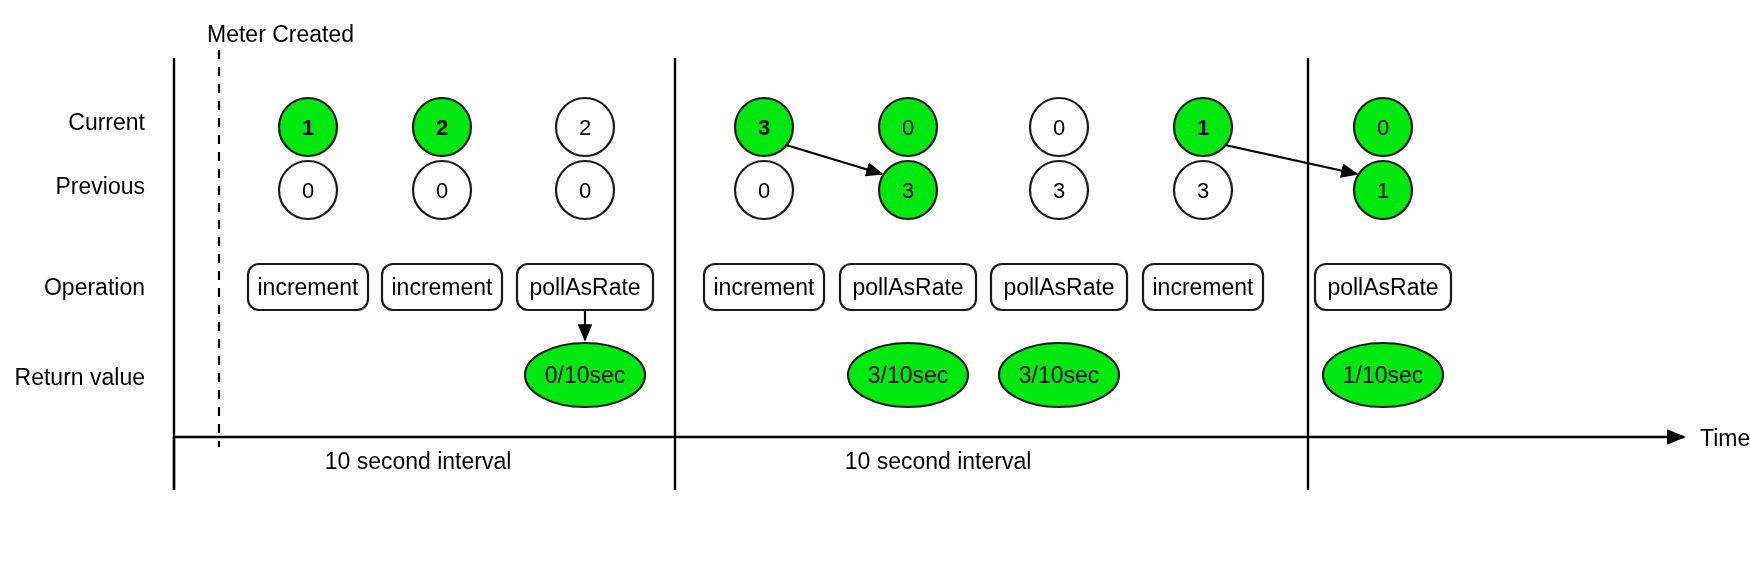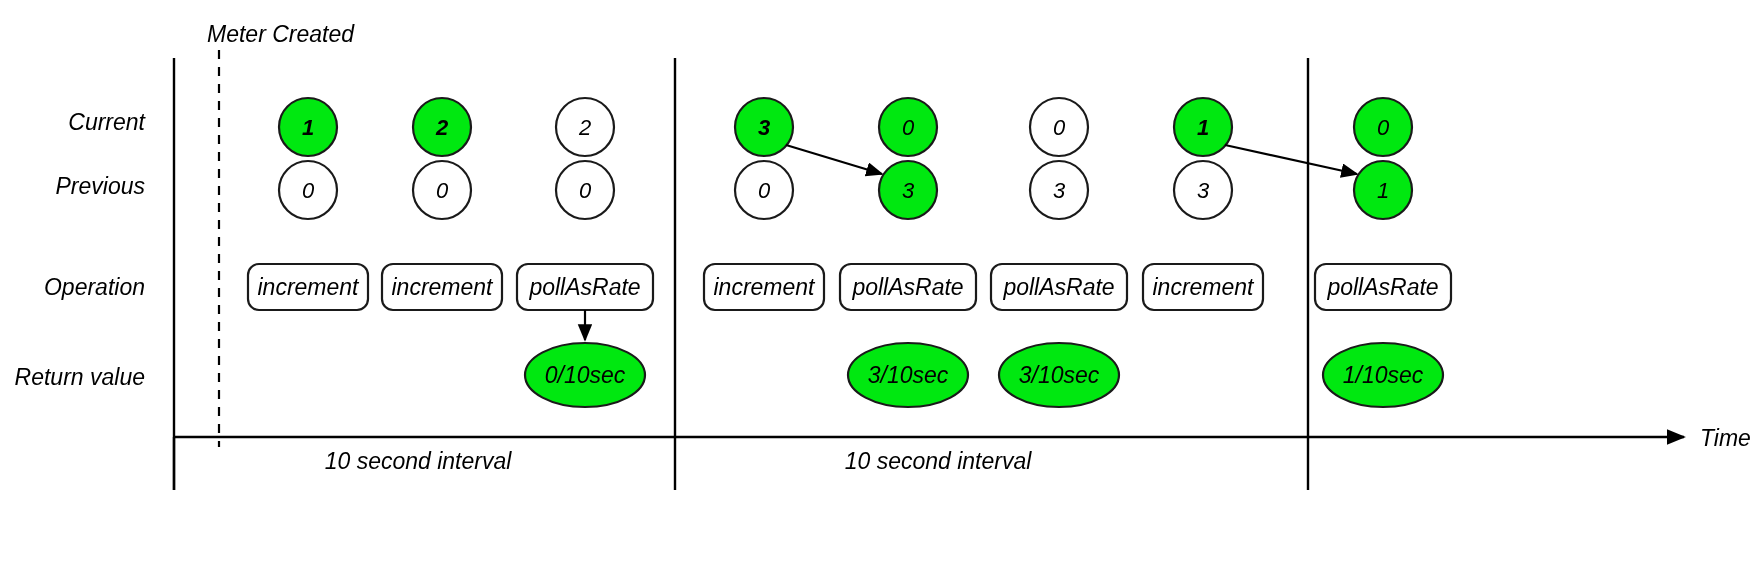--- a/index.html
+++ b/index.html
@@ -10,21 +10,20 @@
   body {
     font-family: "Liberation Sans", sans-serif;
     color: #000000;
   }
   #diagram-root {
     position: relative;
     width: 1750px;
     height: 493px;
     overflow: hidden;
     background: #ffffff;
-    font-style: italic;
   }
   #diagram-svg {
     position: absolute;
     left: 0;
     top: 0;
     width: 1750px;
     height: 565px;
   }
   .lbl {
     font-family: "Liberation Sans", sans-serif;

